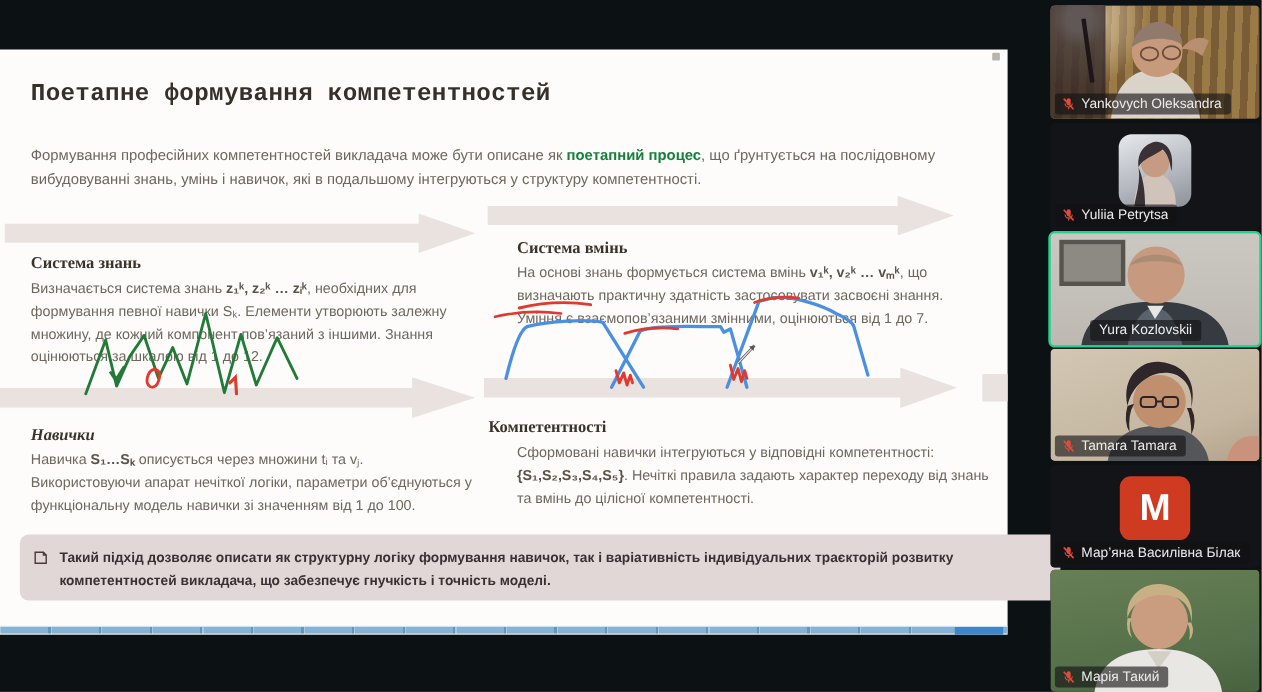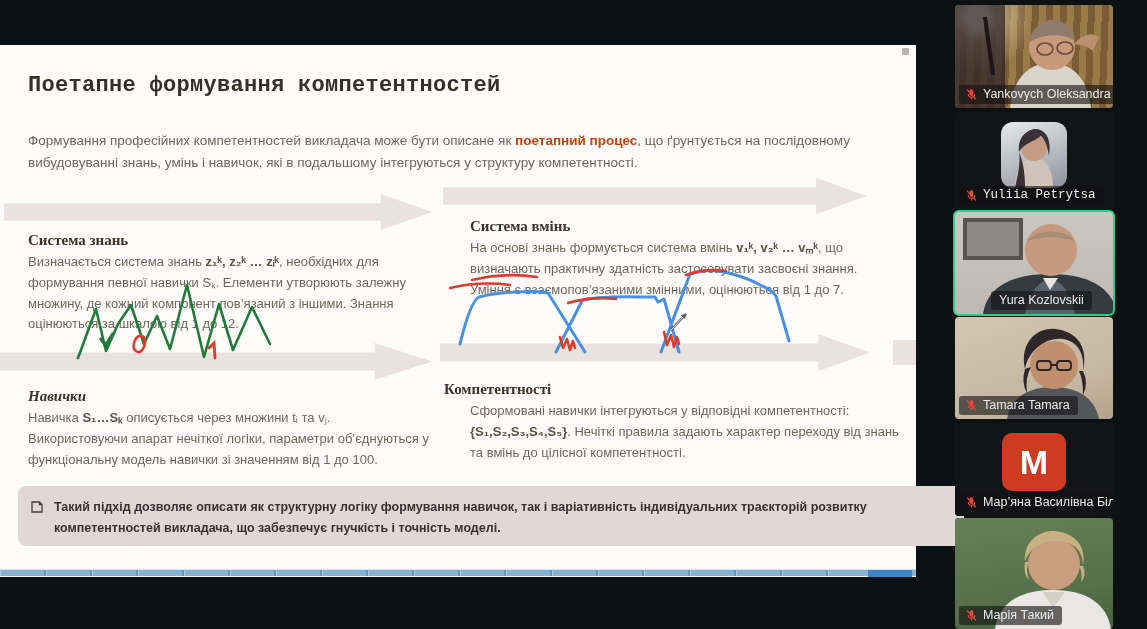--- a/index.html
+++ b/index.html
@@ -3,21 +3,21 @@
 <meta charset="utf-8">
 <style>
   * { margin:0; padding:0; box-sizing:border-box; }
   html,body { width:1147px; height:629px; overflow:hidden; }
   body { font-family:"Liberation Sans", sans-serif; background:var(--app_bg,#0c1114); position:relative; }
 
   .slide { position:absolute; left:0; top:45px; width:916px; height:532px; background:var(--slide_bg,#fdfcfa); }
 
   .slide-title { position:absolute; left:28px; top:28px; font-family:Liberation Mono, monospace; font-weight:bold; font-size:22px; color:var(--title_c,#35302a); letter-spacing:.3px; }
   .intro { position:absolute; left:28px; top:85px; width:868px; font-size:13.5px; line-height:1.65; color:var(--body_c,#6e675e); }
-  .intro b { color:#c2410c; }
+  .intro b { color:#15803d; }
 
   .h-section { position:absolute; font-family:"Liberation Serif", serif; font-weight:bold; font-size:15px; color:#3b332b; }
   .body-text { position:absolute; font-size:13px; line-height:1.6; color:var(--body_c,#6e675e); }
   .body-text b { color:#5a5348; }
 
   .arrow { position:absolute; background:var(--arrow_c,#e9e2de); clip-path:polygon(0 26%, 88% 26%, 88% 0%, 100% 50%, 88% 100%, 88% 74%, 0 74%); }
   .arrow-frag { position:absolute; background:var(--arrow_c,#e9e2de); }
 
   .note-box { position:absolute; left:18px; top:441px; width:946px; height:60px; background:var(--note_bg,#e2d7d7); border-radius:8px; display:flex; align-items:flex-start; padding:11px 18px 0 12px; gap:10px; }
   .note-text { font-size:12.5px; font-weight:bold; color:#3a3034; line-height:1.7; }
@@ -25,21 +25,21 @@
   .blue-strip { position:absolute; left:0; top:524px; width:916px; height:7px;
     background:repeating-linear-gradient(90deg,#a9c9e2 0 1px,#85b2d5 1px 44px,#6495bd 44px 46px);
     border-top:1px solid #cfe2ef; }
   .blue-strip-bright { position:absolute; left:868px; top:0; width:44px; height:7px; background:#3f86c8; }
 
   .scroll-mark { position:absolute; left:902px; top:3px; width:7px; height:7px; background:#b9b4ae; border-radius:1px; }
 
   .overlay { position:absolute; left:0; top:0; width:1147px; height:629px; pointer-events:none; }
 
   
-  .tile { position:absolute; width:158px; border-radius:4px; overflow:hidden; background:#17181b; }
+  .tile { position:absolute; width:190px; border-radius:4px; overflow:hidden; background:#17181b; }
   .tile.active { outline:3px solid var(--active_border,#25d08c); outline-offset:-1px; }
   .scene { position:absolute; inset:0; }
   .name-label { position:absolute; left:4px; bottom:4px; display:flex; align-items:center; gap:5px; background:rgba(18,18,20,.62); border-radius:3px; padding:2px 8px 3px 6px; max-width:180px; }
   .name-label.nomic { padding-left:8px;margin-left:32px; }
   .name-label span { color:#ececec; font-size:12.5px; white-space:nowrap; overflow:hidden; text-overflow:ellipsis; }
   .avatar-letter { position:absolute; left:50%; top:42%; transform:translate(-50%,-50%); width:64px; height:58px; border-radius:10px; background:var(--avatar_orange,#cf3b20); display:flex; align-items:center; justify-content:center; color:#fff; font-size:34px; font-weight:bold; }
   .avatar-photo { position:absolute; left:50%; top:44%; transform:translate(-50%,-50%); width:66px; height:66px; border-radius:12px; overflow:hidden; }
 </style>
 </head>
 <body>
@@ -128,21 +128,21 @@
     <svg width="13" height="13" viewBox="0 0 16 16">
         <path d="M8 1.5a2.3 2.3 0 0 1 2.3 2.3v3.4a2.3 2.3 0 1 1-4.6 0V3.8A2.3 2.3 0 0 1 8 1.5z" style="fill:var(--mic_red,#e04b3a)"></path>
         <path d="M4 7.4a4 4 0 0 0 8 0" fill="none" style="stroke:var(--mic_red,#e04b3a)" stroke-width="1.3"></path>
         <line x1="8" y1="11.5" x2="8" y2="14" style="stroke:var(--mic_red,#e04b3a)" stroke-width="1.3"></line>
         <line x1="2.5" y1="2" x2="13.5" y2="14" style="stroke:var(--mic_red,#e04b3a)" stroke-width="1.8"></line>
       </svg>
     <span>Yankovych Oleksandra</span>
   </div>
 </div>
 
-<div class="tile" style="left:955px; top:112px; height:97px;font-family:Liberation Mono, monospace;">
+<div class="tile" style="left:955px; top:112px; height:97px;">
   <div class="scene" style="background:#131417;">
     <div class="avatar-photo" style="background:linear-gradient(160deg,#e6e9ec,#b6bac1 55%,#8d9098);">
       <svg width="66" height="66" viewBox="0 0 66 66">
         <path d="M14,66 C14,46 22,36 33,36 C45,36 52,47 52,66 Z" fill="#cfc3ba"></path>
         <circle cx="33" cy="26" r="13" fill="#c59c82"></circle>
         <path d="M18,30 C16,12 30,6 36,7 C48,9 50,22 48,34 C46,22 44,18 40,14 C32,20 22,22 18,30 Z" fill="#3a3136"></path>
         <path d="M18,30 C20,44 16,54 14,66 L24,66 C24,50 22,40 18,30 Z" fill="#3a3136"></path>
       </svg>
     </div>
   </div>

